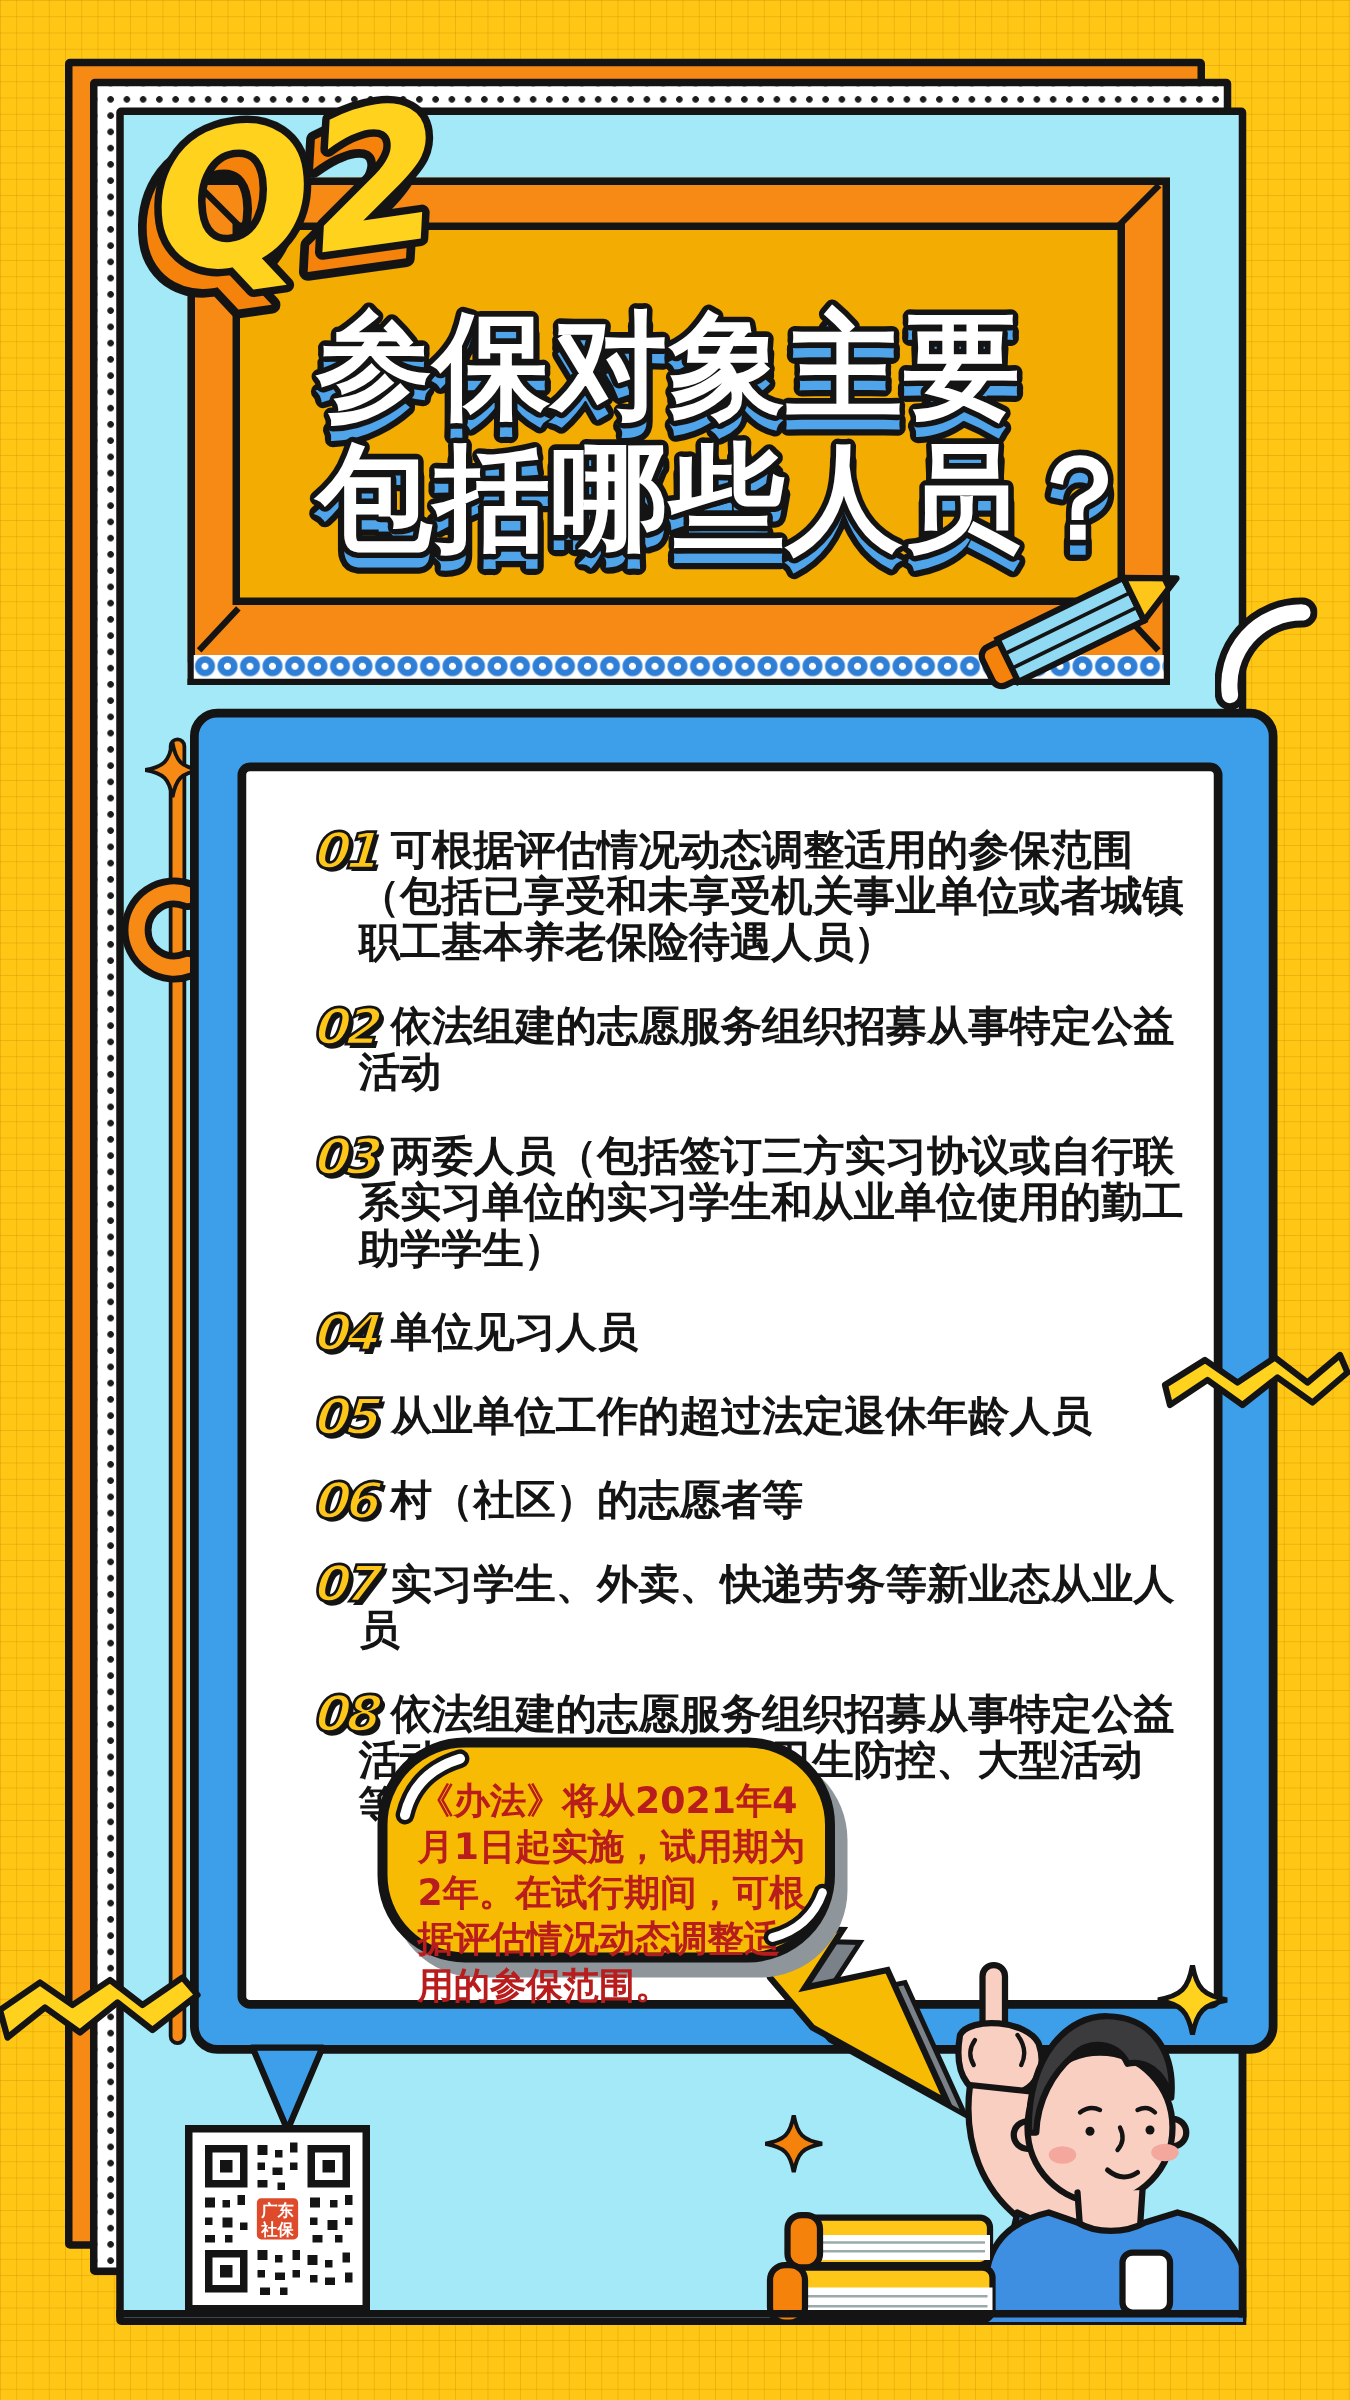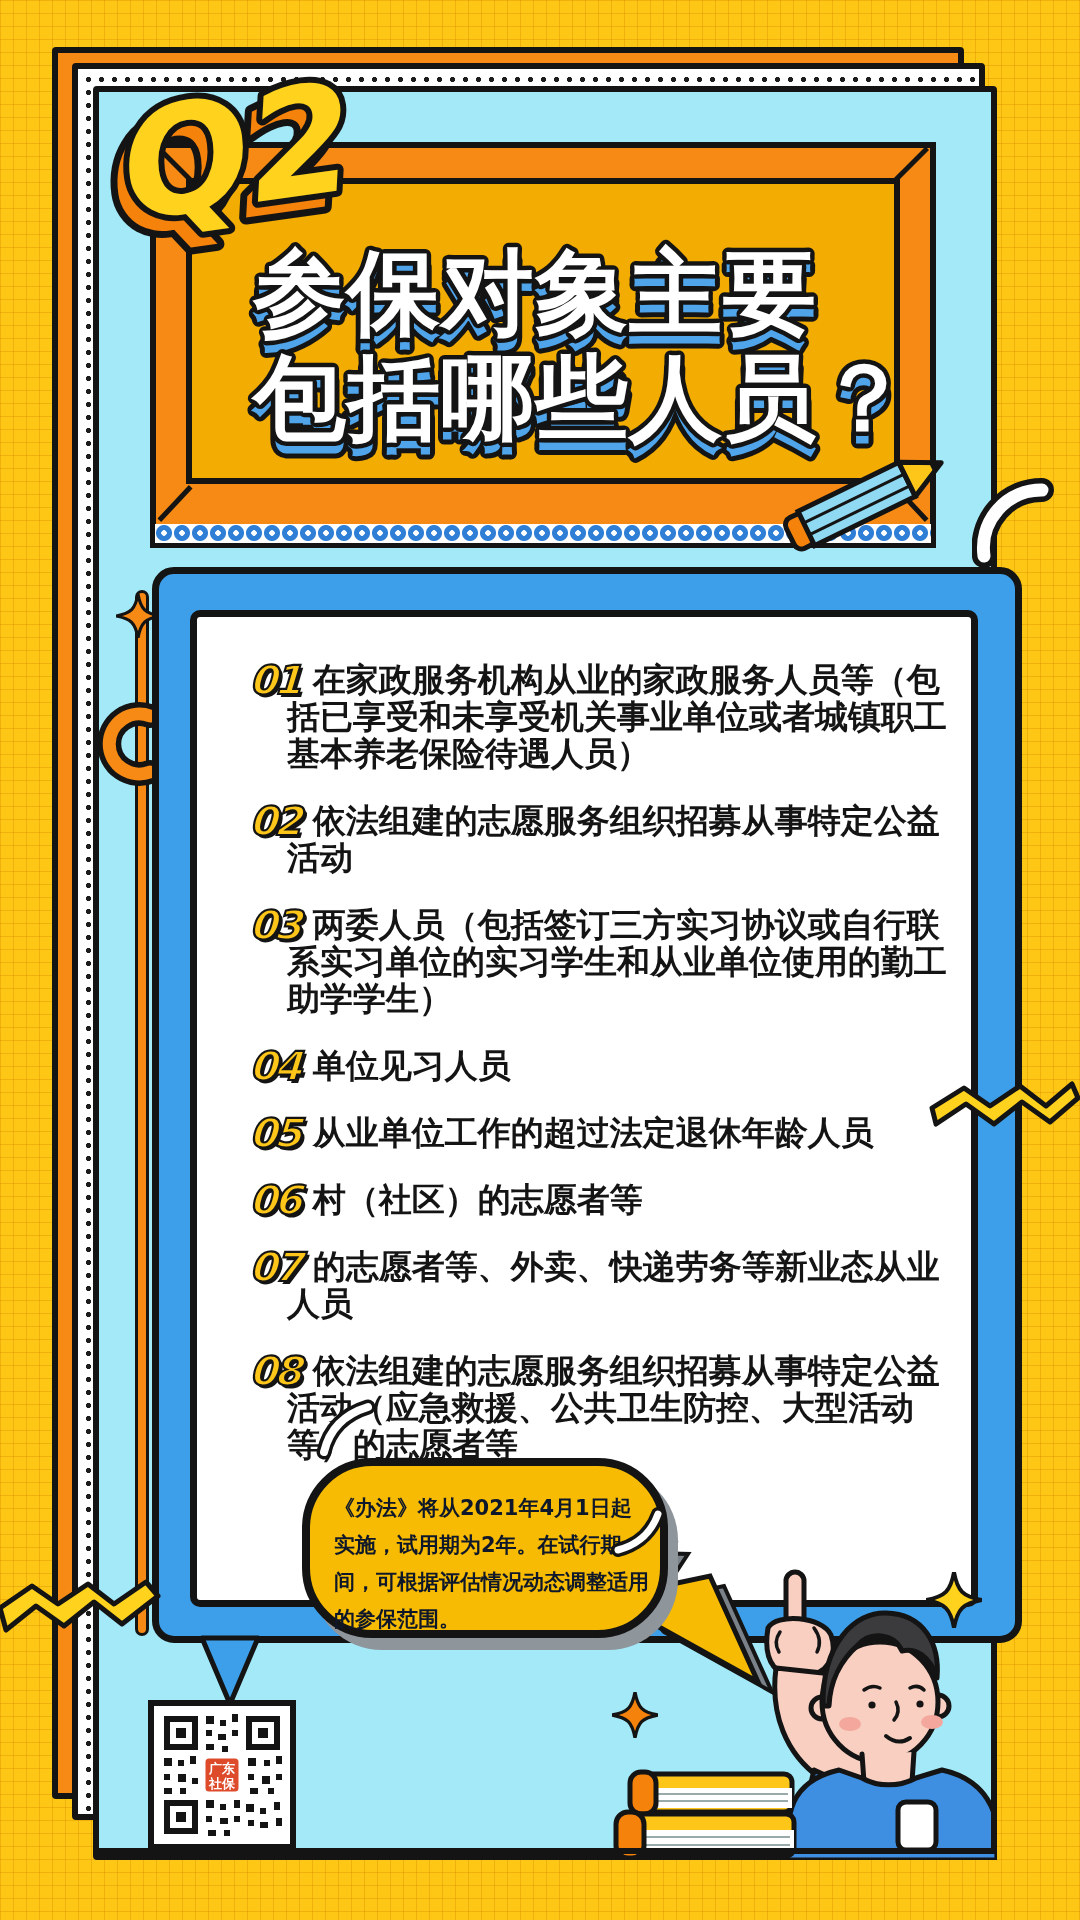--- a/index.html
+++ b/index.html
@@ -20,23 +20,23 @@
   .chain{left:150px;top:524px;width:786px;height:24px;background:#fff;border:5px solid #141414;border-top-width:0;box-sizing:border-box;
     background-image:radial-gradient(circle at 9px 9px,#fff 2.5px,#2F7FD6 3px 7.5px,rgba(0,0,0,0) 8.5px);background-size:18px 18px;background-repeat:repeat-x;}
   .card{left:152px;top:567px;width:870px;height:1076px;background:#3D9FE9;border:7px solid #141414;border-radius:22px;box-sizing:border-box;}
   .panel{left:190px;top:610px;width:788px;height:997px;background:#fff;border:7px solid #141414;border-radius:10px;box-sizing:border-box;}
   .list{position:absolute;left:0;top:0;width:100%;box-sizing:border-box;padding:44px 20px 0 28px;}
   .item{padding-left:62px;text-indent:-34px;font-size:33px;line-height:37px;font-weight:bold;color:#141414;margin-bottom:30px;}
   .badge{display:inline-block;text-indent:0;font-size:40px;line-height:30px;font-weight:900;font-style:italic;color:#FFC61A;
     letter-spacing:-3px;margin-right:10px;vertical-align:-3px;transform:skewX(-6deg);
     -webkit-text-stroke:2.2px #141414;text-shadow:3px 3px 0 #141414;}
   .vline{left:135px;top:590px;width:8px;height:1040px;background:#F78A15;border:3px solid #141414;border-radius:7px;}
-  .bubble{left:302px;top:1458px;width:366px;height:180px;background:#F6BB02;border:8px solid #141414;border-radius:70px;
+  .bubble{left:302px;top:1390px;width:366px;height:180px;background:#F6BB02;border:8px solid #141414;border-radius:70px;
     box-sizing:border-box;box-shadow:10px 12px 0 #8E959B;padding:24px 10px 0 24px;
-    font-size:21px;line-height:37px;font-weight:bold;color:#0f172a;}
+    font-size:29px;line-height:37px;font-weight:bold;color:#b91c1c;}
   .overlayline{background:#141414;}
   svg{display:block;}
   text.qq{font-family:"DejaVu Sans","Liberation Sans",sans-serif;font-weight:bold;font-style:italic;font-size:150px;}
   text.tt{font-family:"DejaVu Sans","Liberation Sans",sans-serif;font-weight:bold;font-size:93px;letter-spacing:1px;}
   .stroked{paint-order:stroke;stroke:#141414;stroke-linejoin:round;}
 </style>
 </head>
 <body>
 
 <div class="page">
@@ -87,27 +87,27 @@
   </svg>
 
   <svg class="abs" style="left:972px;top:476px;" width="82" height="92" viewBox="0 0 82 92">
     <path d="M12,80 A58,58 0 0 1 70,14" fill="none" stroke="#141414" stroke-width="24" stroke-linecap="round"></path>
     <path d="M12,80 A58,58 0 0 1 70,14" fill="none" stroke="#ffffff" stroke-width="13" stroke-linecap="round"></path>
   </svg>
 
   <div class="abs card"></div>
   <div class="abs panel">
     <div class="list">
-      <div class="item"><span class="badge">01</span><span>在家政服务机构从业的家政服务人员等（包括已享受和未享受机关事业单位或者城镇职工基本养老保险待遇人员）</span></div>
+      <div class="item"><span class="badge">01</span><span>可根据评估情况动态调整适用的参保范围（包括已享受和未享受机关事业单位或者城镇职工基本养老保险待遇人员）</span></div>
       <div class="item"><span class="badge">02</span><span>依法组建的志愿服务组织招募从事特定公益活动</span></div>
       <div class="item"><span class="badge">03</span><span>两委人员（包括签订三方实习协议或自行联系实习单位的实习学生和从业单位使用的勤工助学学生）</span></div>
       <div class="item"><span class="badge">04</span><span>单位见习人员</span></div>
       <div class="item"><span class="badge">05</span><span>从业单位工作的超过法定退休年龄人员</span></div>
       <div class="item"><span class="badge">06</span><span>村（社区）的志愿者等</span></div>
-      <div class="item"><span class="badge">07</span><span>的志愿者等、外卖、快递劳务等新业态从业人员</span></div>
+      <div class="item"><span class="badge">07</span><span>实习学生、外卖、快递劳务等新业态从业人员</span></div>
       <div class="item"><span class="badge">08</span><span>依法组建的志愿服务组织招募从事特定公益活动（应急救援、公共卫生防控、大型活动等）的志愿者等</span></div>
     </div>
   </div>
 
   <svg class="abs" style="left:928px;top:1078px;" width="152" height="56" viewBox="0 0 152 56">
     <path d="M4,30 L36,10 L62,28 L92,8 L118,28 L144,6 L150,20 L122,44 L94,24 L66,46 L38,26 L8,46 Z" fill="#FFD21E" stroke="#141414" stroke-width="5" stroke-linejoin="round"></path>
   </svg>
   <svg class="abs" style="left:-6px;top:1578px;" width="178" height="60" viewBox="0 0 178 60">
     <path d="M6,30 L38,8 L64,26 L94,6 L120,26 L152,4 L164,18 L128,46 L100,24 L70,48 L42,28 L12,52 Z" fill="#FFD21E" stroke="#141414" stroke-width="5" stroke-linejoin="round"></path>
   </svg>

